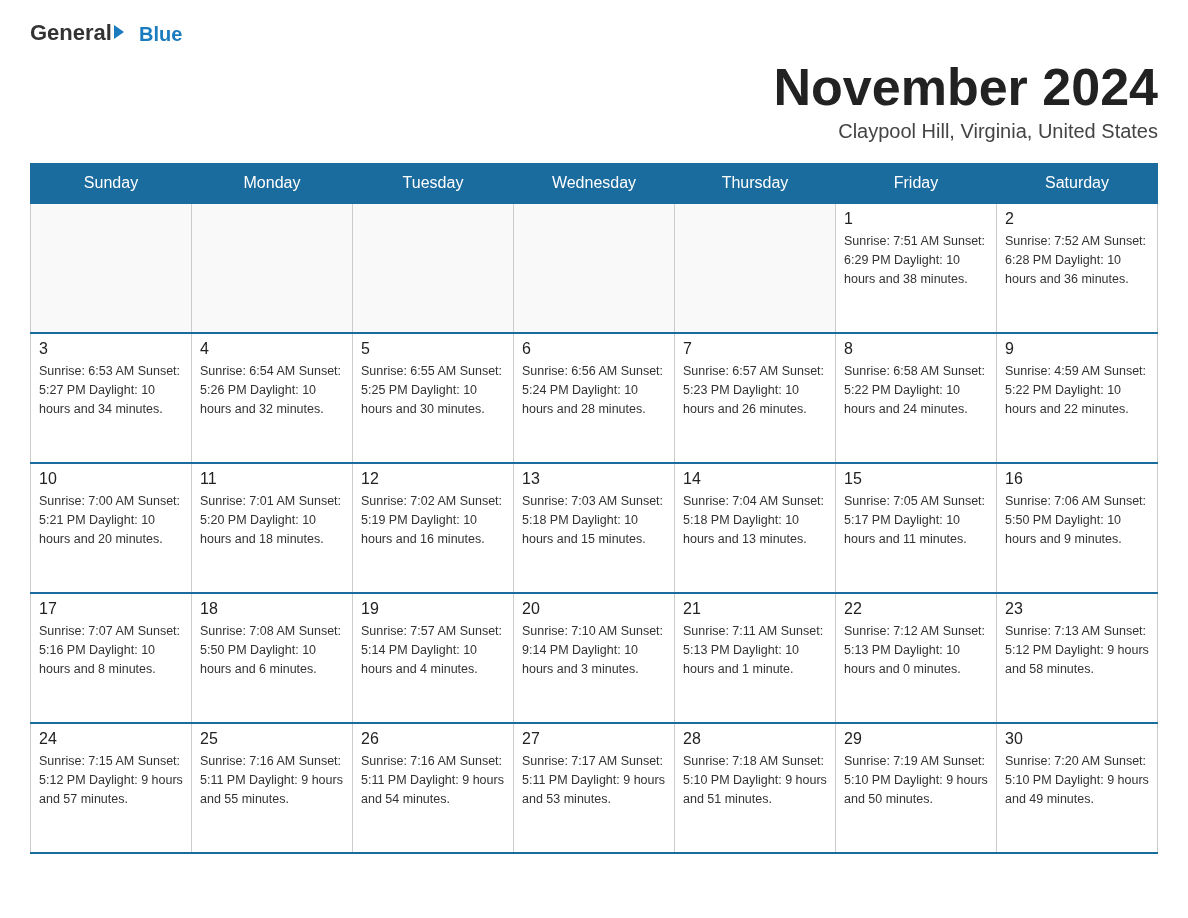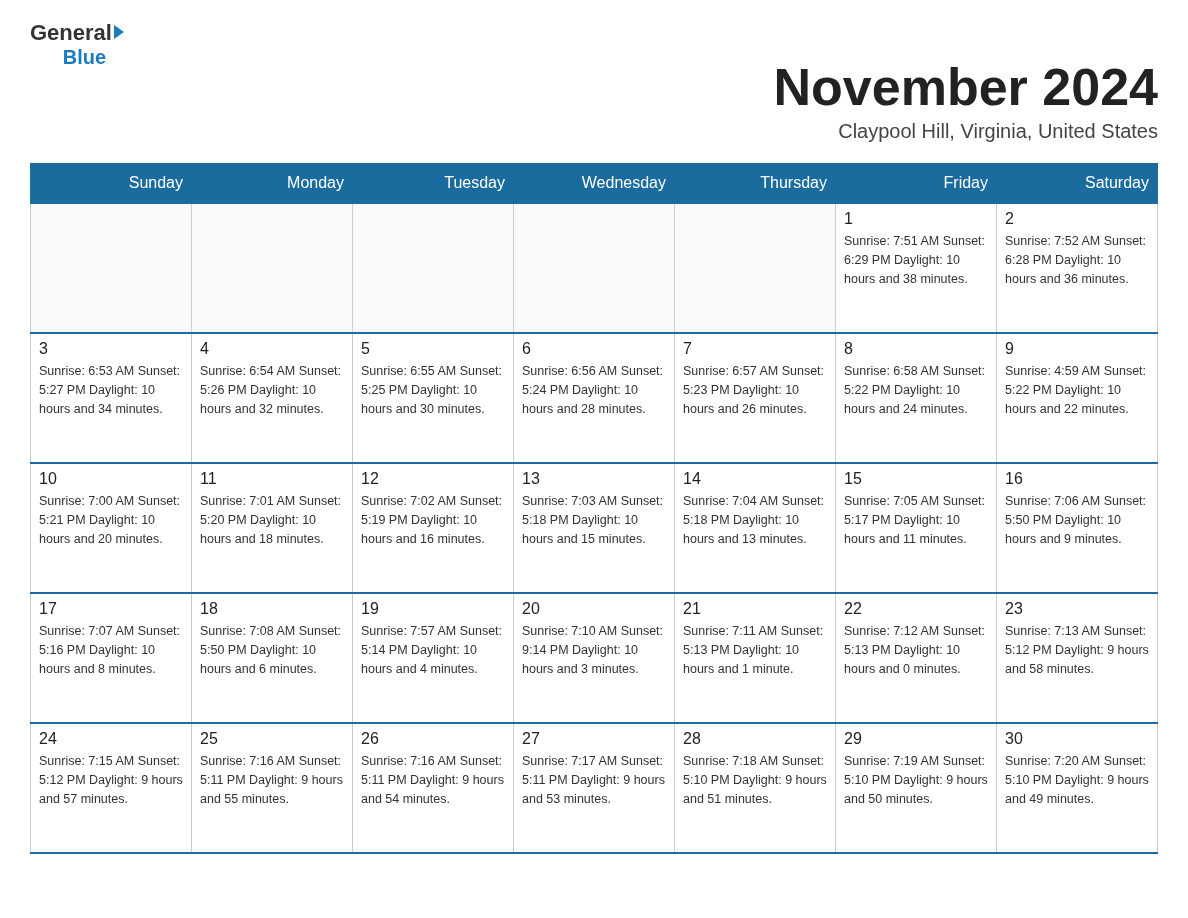--- a/index.html
+++ b/index.html
@@ -11,22 +11,22 @@
       min-height: 918px;
     }
     .header-area {
       display: flex;
       justify-content: space-between;
       align-items: flex-start;
       margin-bottom: 20px;
     }
     .logo {
       display: flex;
-      flex-direction: column;
-      align-items: center;
+      flex-direction: row;
+      align-items: flex-end;
     }
     .logo-text {
       display: flex;
       align-items: center;
       font-size: 22px;
       font-weight: bold;
       color: #333;
     }
     .logo-arrow {
       width: 0;
@@ -62,21 +62,21 @@
       width: 100%;
       border-collapse: collapse;
       border: 1px solid #bbb;
     }
     .calendar th {
       background-color: #1a6b9e;
       color: #fff;
       padding: 10px 8px;
       font-size: 16px;
       font-weight: normal;
-      text-align: right;
+      text-align: center;
       border: 1px solid #1a6b9e;
     }
     .calendar td {
       vertical-align: top;
       padding: 6px 8px;
       font-size: 13px;
       color: #333;
       border: 1px solid #ccc;
       width: 14.28%;
       min-height: 100px;

